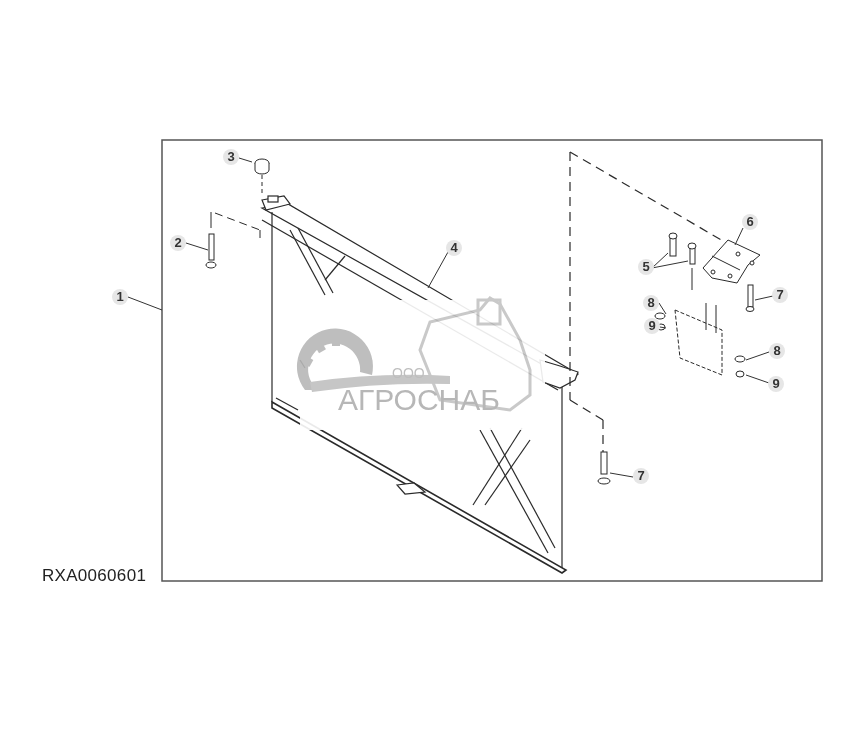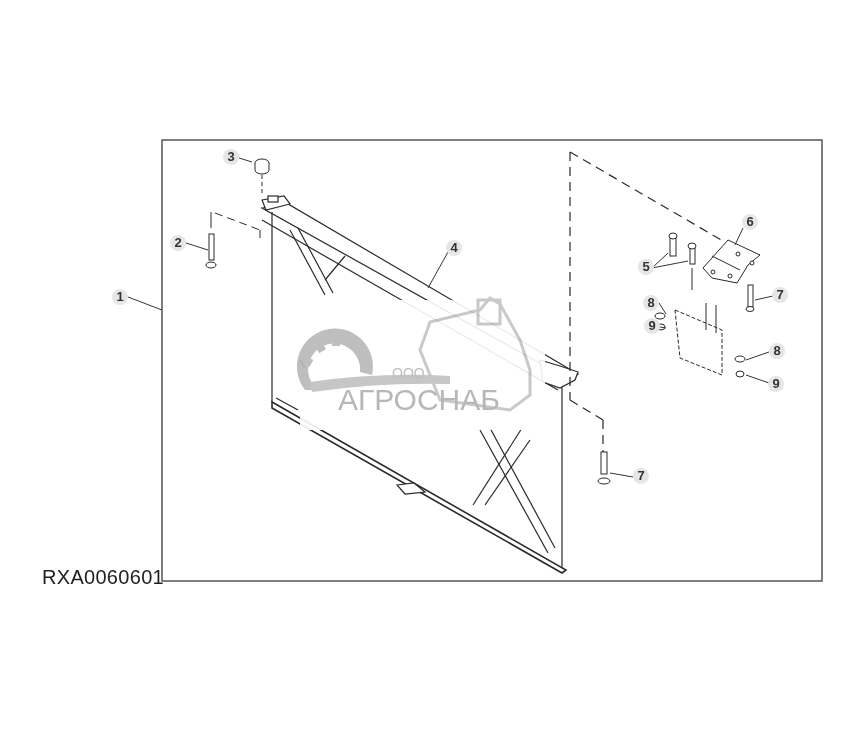--- a/index.html
+++ b/index.html
@@ -1,18 +1,18 @@
 <!DOCTYPE html>
 <html><head>
 <meta charset="utf-8">
 <style>
   html, body { margin:0; padding:0; background:#ffffff; }
   body { width:841px; height:731px; position:relative; overflow:hidden; font-family:"Liberation Sans", sans-serif; }
   #stage { position:absolute; left:0; top:0; width:841px; height:731px; }
-  .fig-id { position:absolute; left:42px; top:566px; font-size:20px; color:#222; letter-spacing:0.3px; font-family:"Liberation Sans", sans-serif; }
+  .fig-id { position:absolute; left:42px; top:566px; font-size:17px; color:#222; letter-spacing:0.3px; font-family:"Liberation Sans", sans-serif; }
   .callout { position:absolute; width:16px; height:16px; border-radius:50%; background:#e6e6e6; color:#333; font-weight:bold; font-size:13px; line-height:16px; text-align:center; font-family:"Liberation Sans", sans-serif; }
   svg text { font-family:"Liberation Sans", sans-serif; }
 </style>
 </head>
 <body>
 
 <div id="stage">
   <svg width="841" height="731" viewBox="0 0 841 731" style="position:absolute;left:0;top:0;">
 
     <rect x="162" y="140" width="660" height="441" fill="none" stroke="#555" stroke-width="1.5"></rect>

